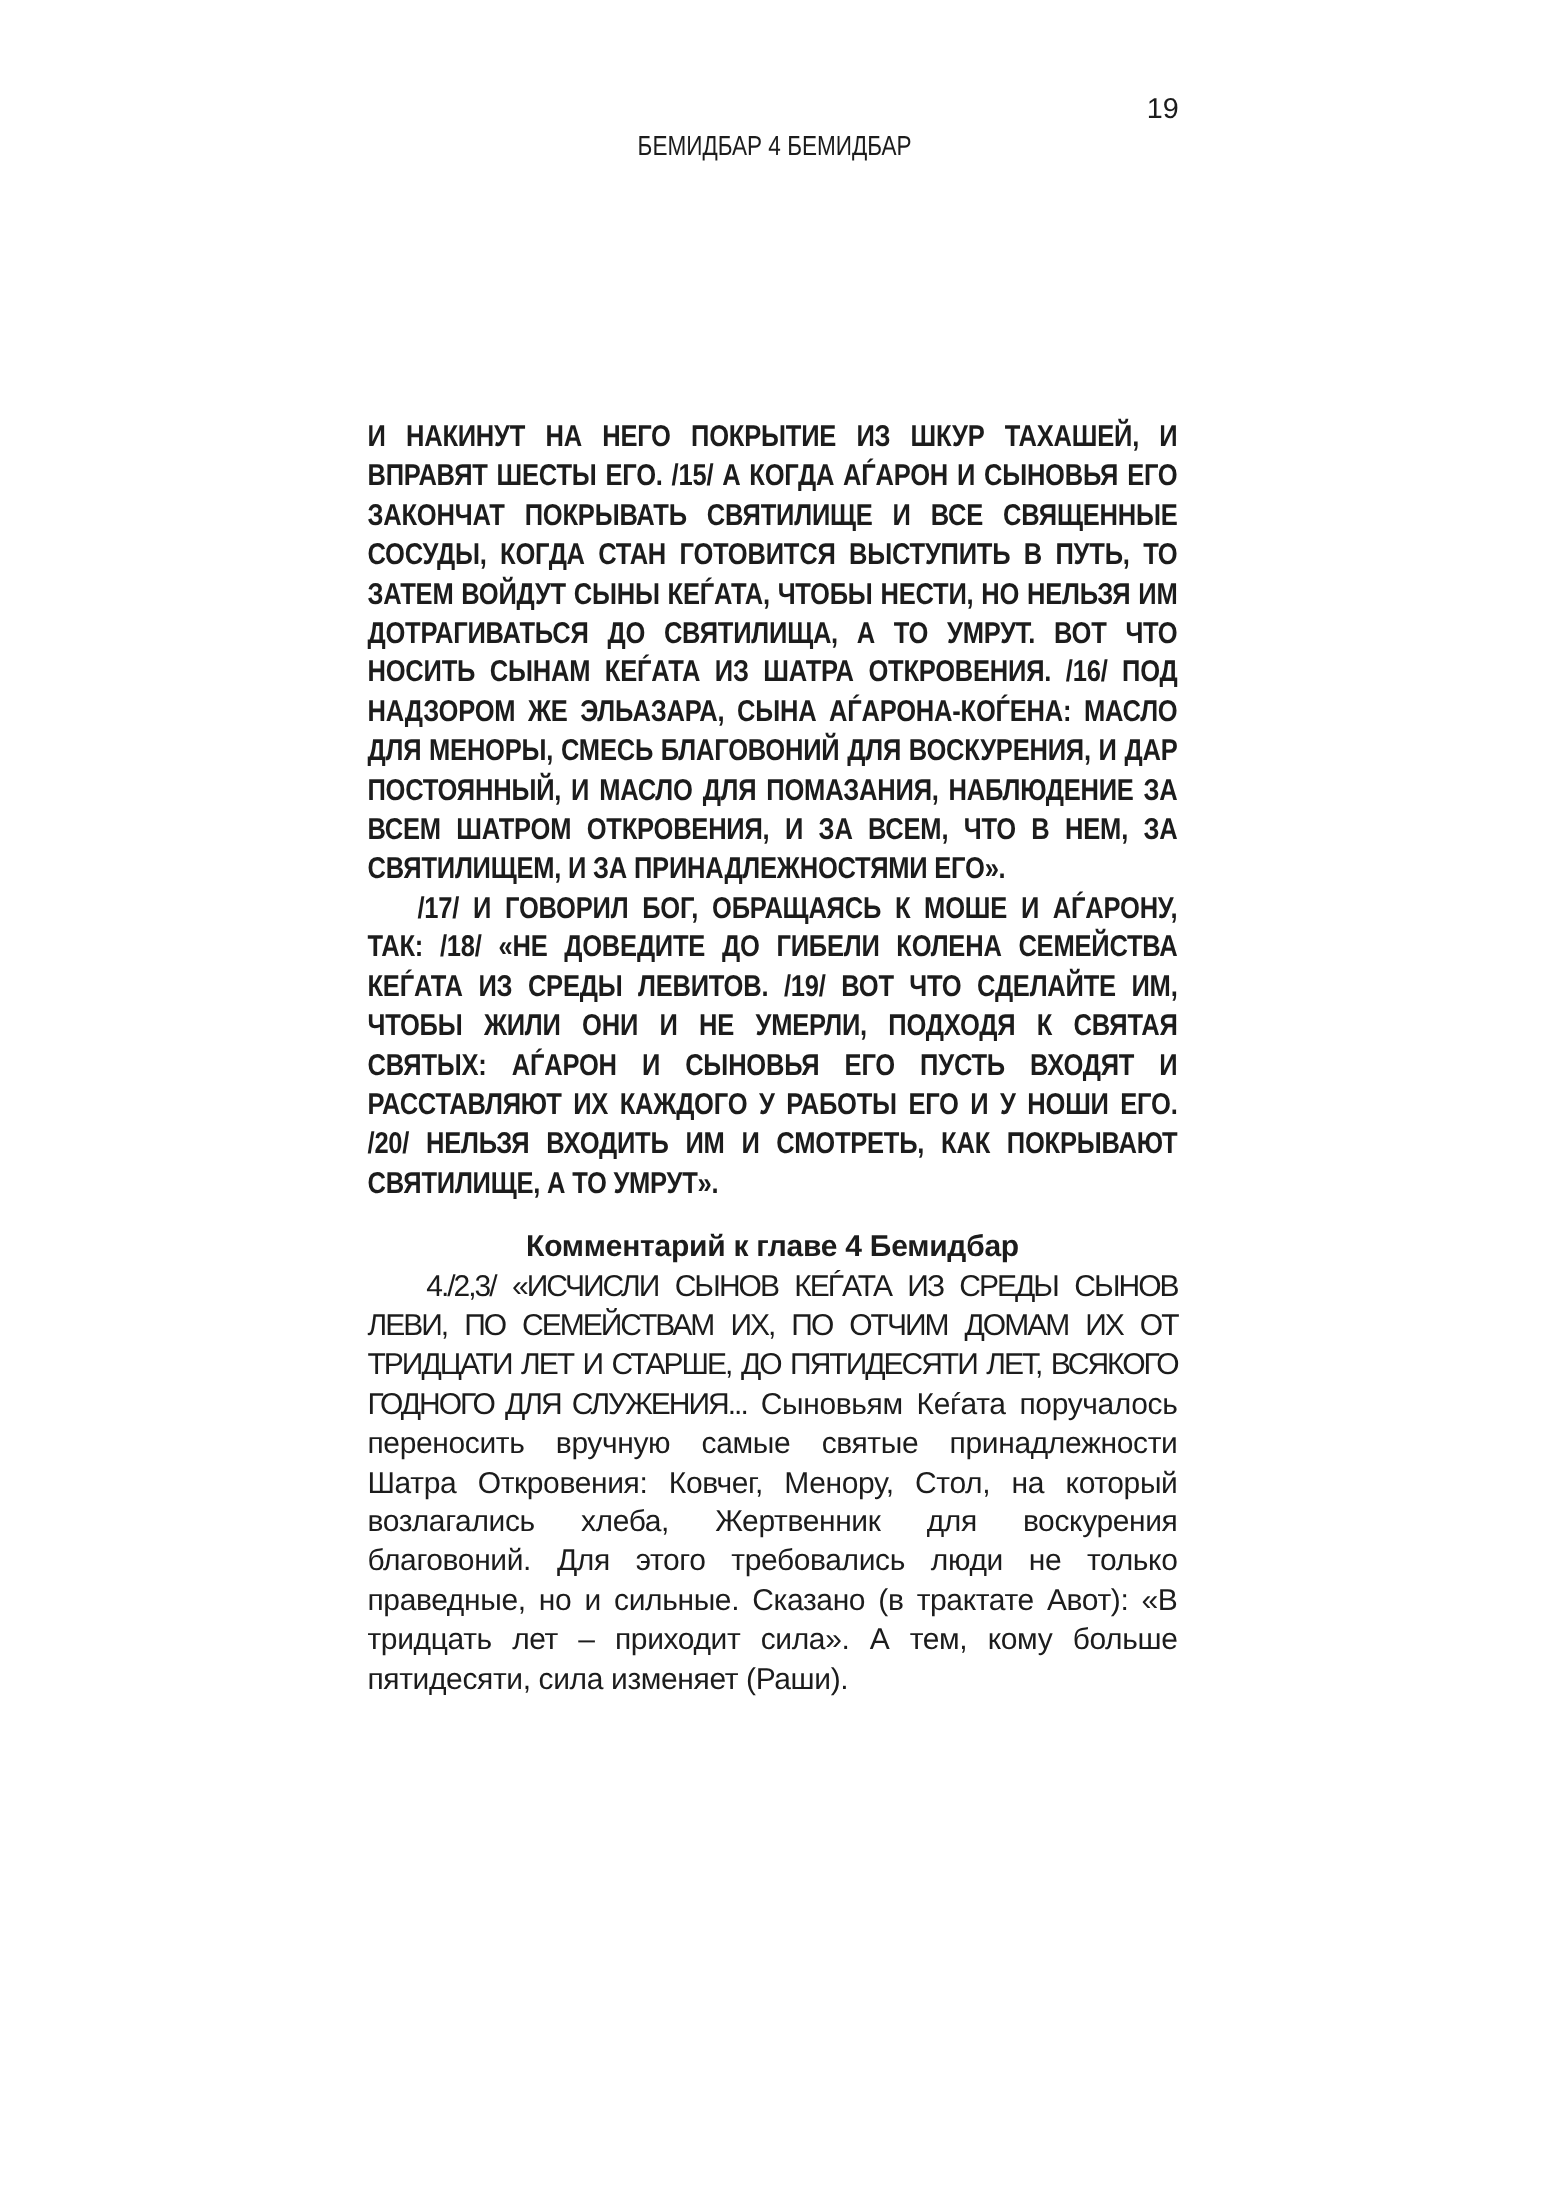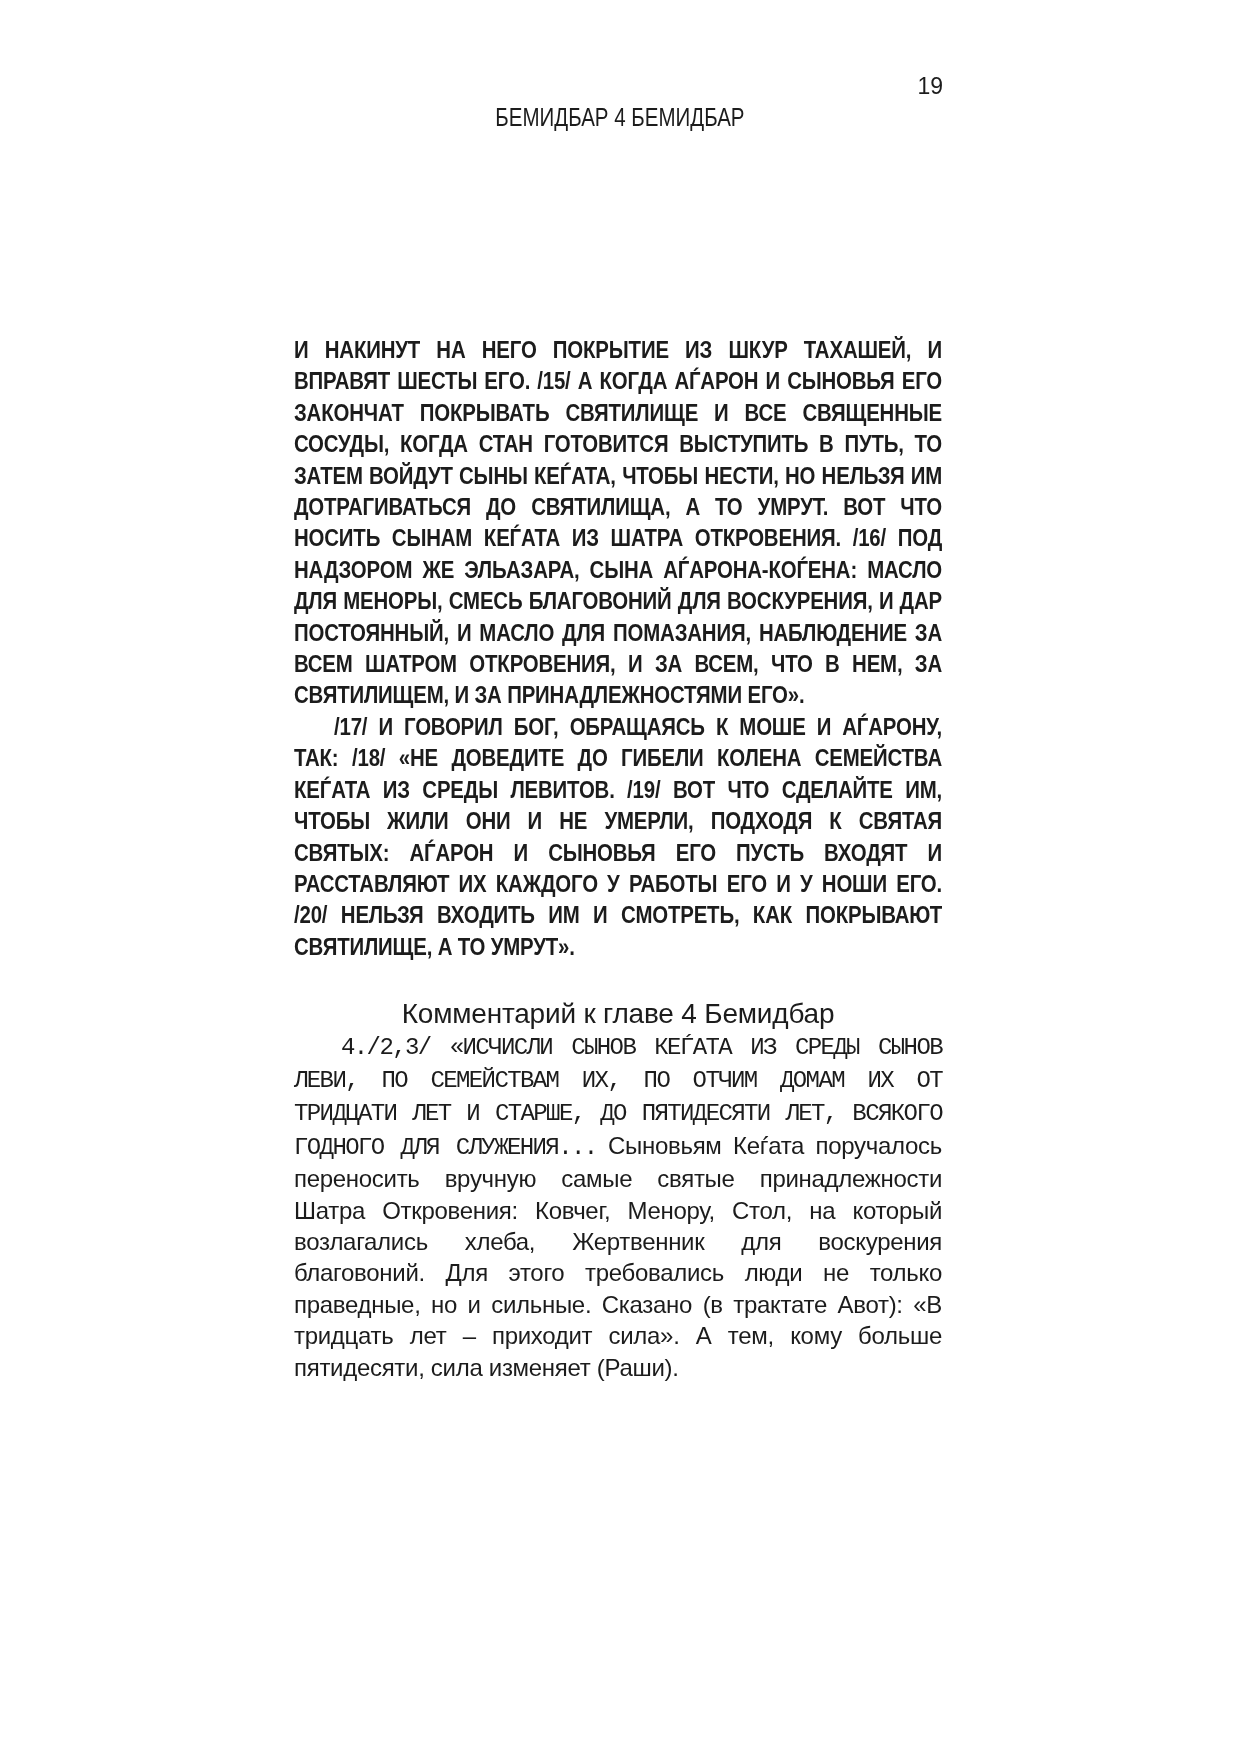--- a/index.html
+++ b/index.html
@@ -23,21 +23,21 @@
     font-size: 23px;
     line-height: 28px;
     color: #1c1c1c;
   }
   .running-header {
     position: absolute;
     top: 101px;
     left: 0;
     width: 100%;
     text-align: center;
-    font-size: 25px;
+    font-size: 22px;
     line-height: 32px;
     white-space: nowrap;
   }
   .running-header .condense-x {
     display: inline-block;
     transform: scaleX(0.82);
     transform-origin: center top;
   }
   .content {
     position: absolute;
@@ -57,37 +57,36 @@
     font-weight: bold;
     font-size: 24px;
     line-height: 31.4px;
     text-align: justify;
     letter-spacing: -0.2px;
   }
   .indent {
     text-indent: 47px;
   }
   .comment-heading {
-    margin: 36px 0 0 0;
-    font-size: 28px;
+    margin: 20px 0 0 0;
+    font-size: 24px;
     line-height: 31.4px;
-    font-weight: normal;
+    font-weight: bold;
     text-align: center;
     letter-spacing: -0.2px;
   }
   .comment {
     font-size: 24px;
     line-height: 31.4px;
     text-align: justify;
     letter-spacing: -0.3px;
   }
   .verse-caps {
     letter-spacing: -1.6px;
     word-spacing: -1px;
-    font-family: Liberation Mono, monospace;
   }
 </style>
 </head>
 <body>
 
 <div class="page">
 
   <div class="page-number">19</div>
 
   <div class="running-header">

